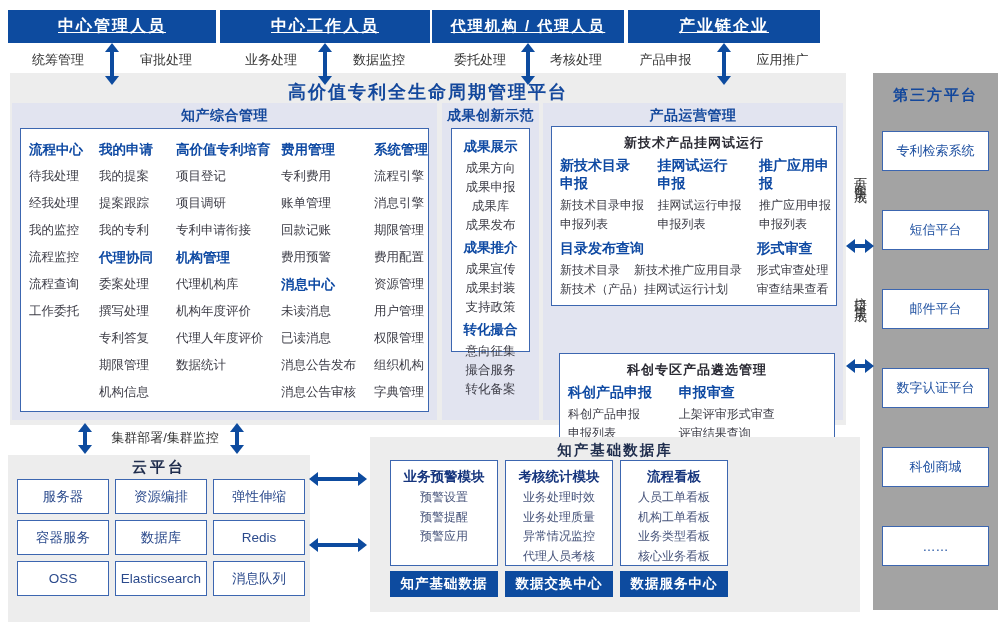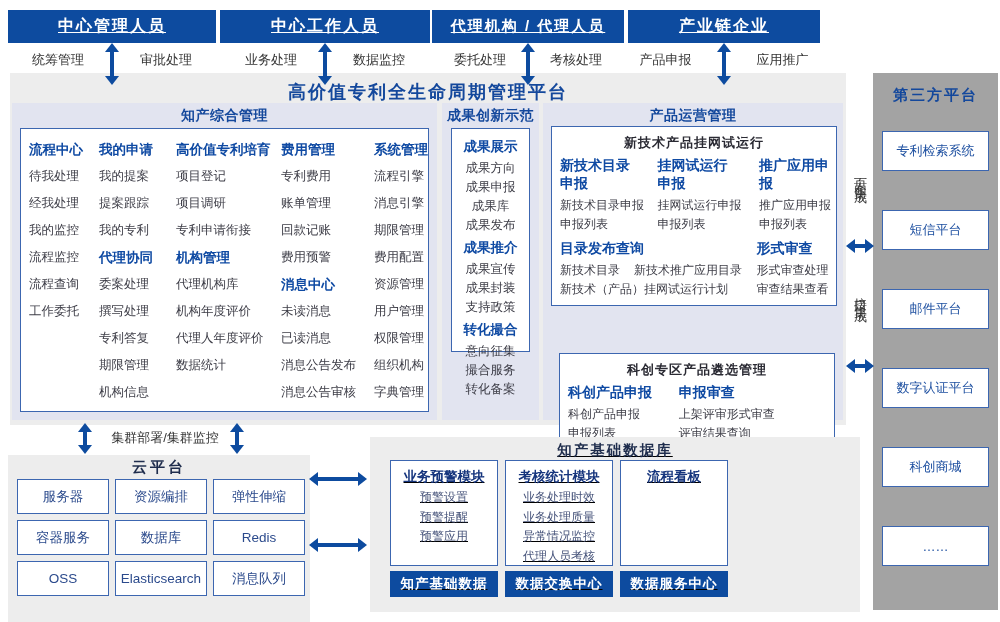--- a/index.html
+++ b/index.html
@@ -87,21 +87,21 @@
   .cloud-title { text-align:center; margin-top:3px; font-size:15px; font-weight:bold;
     color:#1f2d4d; letter-spacing:3px; }
   .cloud-grid { display:grid; grid-template-columns:repeat(3,92px); gap:6px; padding:2px 0 0 9px; }
   .cloud-box { height:35px; background:#fff; border:1.5px solid #3c66b0; display:flex;
     align-items:center; justify-content:center; font-size:13.5px; color:#2b4a8c; white-space:nowrap; }
 
   #db-arr1 { left:318px; top:477px; width:40px; }
   #db-arr2 { left:318px; top:543px; width:40px; }
 
   
-  .db { position:absolute; left:370px; top:437px; width:490px; height:175px; background:#ededed;text-decoration:underline; }
+  .db { position:absolute; left:370px; top:437px; width:490px; height:175px; background:#ededed; }
   .db-title { text-align:center; margin-top:4px; font-size:14.5px; font-weight:bold;
     color:#1f2d4d; letter-spacing:2px; }
   .db-cols { display:flex; gap:7px; padding-left:20px; }
   .db-mod { width:108px; }
   .db-box { height:106px; background:#fff; border:1.5px solid #3c66b0; text-align:center; }
   .db-hd { font-size:13.5px; font-weight:bold; color:#16357d; margin-top:7px; margin-bottom:2px; white-space:nowrap; }
   .db-it { font-size:12px; color:#46537a; line-height:19.5px; white-space:nowrap; }
   .db-badge { margin-top:5px; height:26px; background:#0d4b9f; color:#fff; font-weight:bold;
     font-size:13.5px; display:flex; align-items:center; justify-content:center; letter-spacing:1px; }
 </style>
@@ -374,19 +374,26 @@
               <div class="db-it">业务处理质量</div>
               <div class="db-it">异常情况监控</div>
               <div class="db-it">代理人员考核</div>
             </div>
         </div>
         <div class="db-badge">数据交换中心</div>
       </div>
       <div class="db-mod">
         <div class="db-box">
           <div class="db-hd">流程看板</div>
+          <div>
+
+          <div class="db-it">人员工单看板</div>
+              <div class="db-it">机构工单看板</div>
+              <div class="db-it">业务类型看板</div>
+              <div class="db-it">核心业务看板</div>
+            </div>
         </div>
         <div class="db-badge">数据服务中心</div>
       </div>
     </div>
   </div>
 
 </div>
 
 </body></html>

